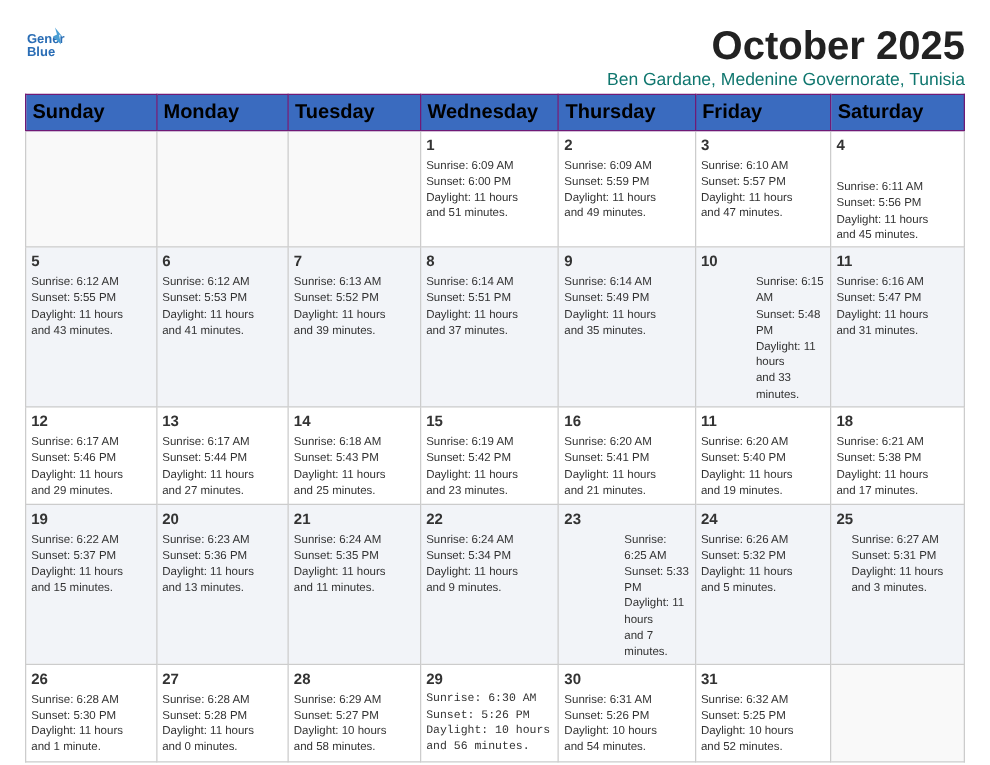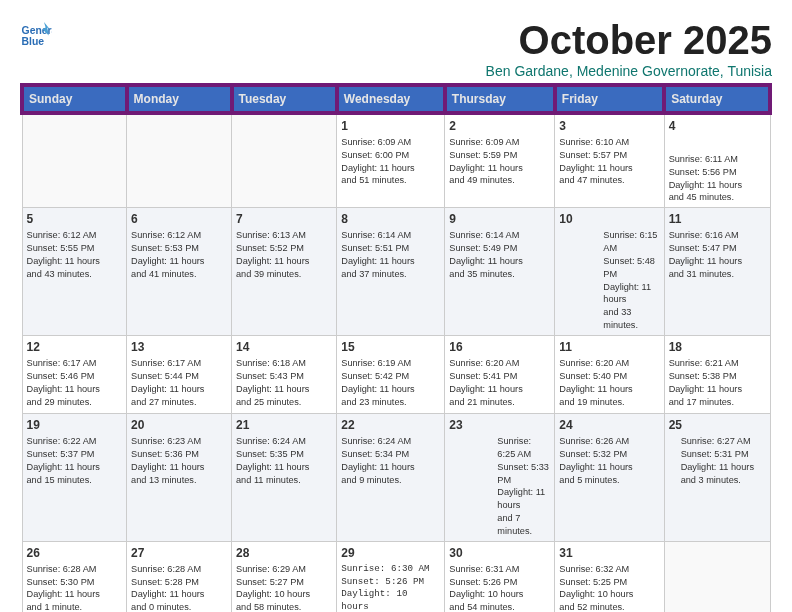--- a/index.html
+++ b/index.html
@@ -29,42 +29,42 @@
       gap: 4px;
     }
     .logo-icon {
       width: 32px;
       height: 32px;
     }
     .title-block {
       text-align: right;
     }
     .main-title {
-      font-size: 40px;
+      font-size: 32px;
       font-weight: bold;
       color: #222;
     }
     .sub-title {
       font-size: 14px;
       color: #0f766e;
     }
     .calendar {
       width: 100%;
       border-collapse: collapse;
       flex: 1;
       font-size: 9.5px;
     }
     .calendar thead tr th {
       background-color: #3a6bbf;
-      color: #e5e5e5;
+      color: #000000;
       text-align: left;
       padding: 5px 5px;
-      font-size: 12px;
+      font-size: 16px;
       font-weight: bold;
-      border: 4px solid #701a75;
+      border: 1px solid #701a75;
     }
     .calendar tbody tr td {
       vertical-align: top;
       border: 1px solid #ccc;
       padding: 3px 4px;
       width: 113px;
       height: 78px;
       color: #333;
       font-size: 9.2px;
       line-height: 1.4;

